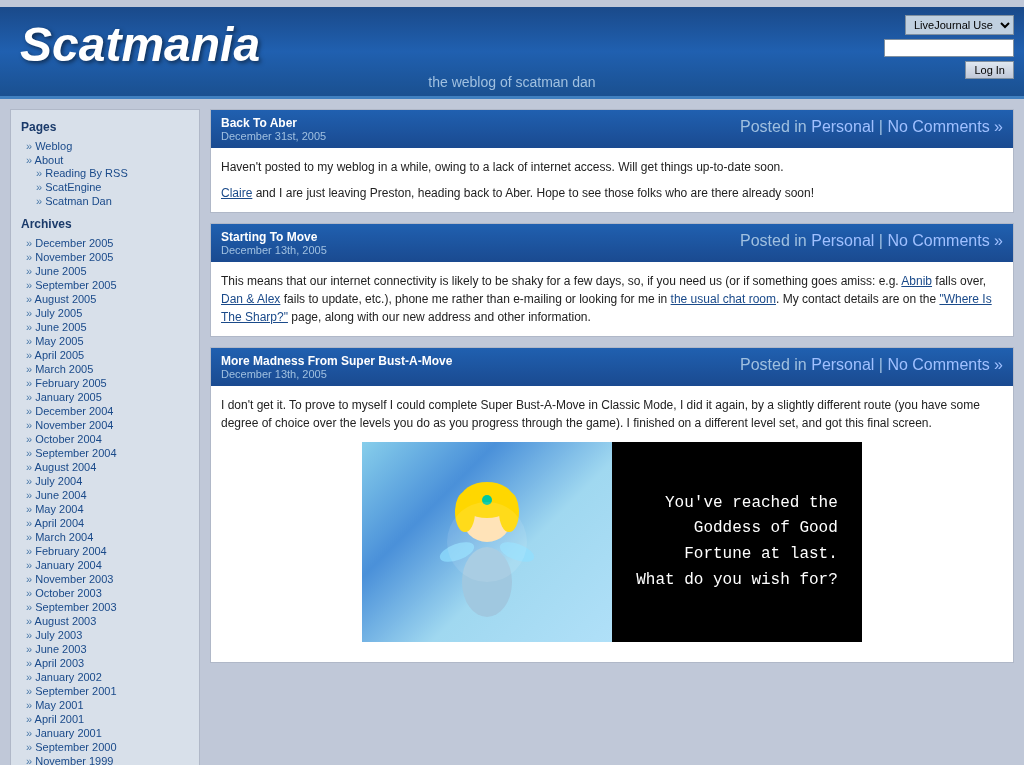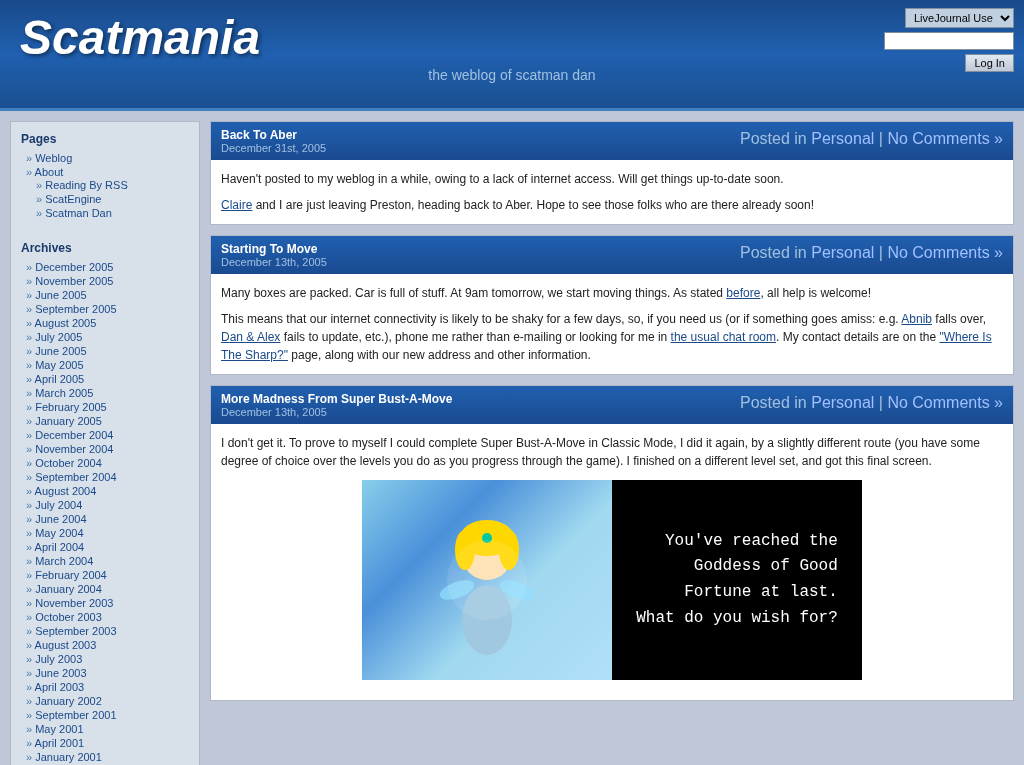--- a/index.html
+++ b/index.html
@@ -1,23 +1,24 @@
 <!DOCTYPE html>
 <html><head>
   <meta charset="utf-8">
   <style>
     * { margin: 0; padding: 0; box-sizing: border-box; }
     body { font-family: Arial, sans-serif; font-size: 12px; background: #c0c8d8; }
 
     
     #header {
       background: linear-gradient(180deg, #1a4a8a 0%, #2060b0 50%, #1a5090 100%);
-      padding: 10px 20px 25px 20px;
+      padding: 10px 20px 6px 20px;
       position: relative;
       border-bottom: 3px solid #4080c0;
+      margin-top: 7px;
     }
     #header h1 {
       color: white;
       font-size: 48px;
       font-weight: bold;
       text-shadow: 2px 2px 4px rgba(0,0,0,0.5);
       font-style: italic;
     }
     #header .subtitle {
       color: #a0c0e0;
@@ -71,21 +72,21 @@
       background: #d8e0ea;
       border: 1px solid #b0b8c8;
       padding: 10px;
       font-size: 11px;
     }
     #sidebar h3 {
       font-size: 12px;
       font-weight: bold;
       color: #1a3a6a;
       margin-bottom: 5px;
-      margin-top: 20px;
+      margin-top: 8px;
     }
     #sidebar h3:first-child { margin-top: 0; }
     #sidebar ul {
       list-style: none;
       padding-left: 5px;
     }
     #sidebar ul li {
       padding: 1px 0;
     }
     #sidebar ul li a {
@@ -296,21 +297,20 @@
       <div class="post-header">
         <div>
           <div class="post-title">Starting To Move</div>
           <div class="post-date">December 13th, 2005</div>
         </div>
         <div class="post-meta">
           Posted in <a href="#">Personal</a> | <a href="#">No Comments »</a>
         </div>
       </div>
       <div class="post-body">
-        <p>Many boxes are packed. Car is full of stuff. At 9am tomorrow, we start moving things. As stated <a href="#">before</a>, all help is welcome!</p>
         <p>This means that our internet connectivity is likely to be shaky for a few days, so, if you need us (or if something goes amiss: e.g. <a href="#">Abnib</a> falls over, <a href="#">Dan &amp; Alex</a> fails to update, etc.), phone me rather than e-mailing or looking for me in <a href="#">the usual chat room</a>. My contact details are on the <a href="#">"Where Is The Sharp?"</a> page, along with our new address and other information.</p>
       </div>
     </div>
 
     <div class="post-card">
       <div class="post-header">
         <div>
           <div class="post-title">More Madness From Super Bust-A-Move</div>
           <div class="post-date">December 13th, 2005</div>
         </div>

